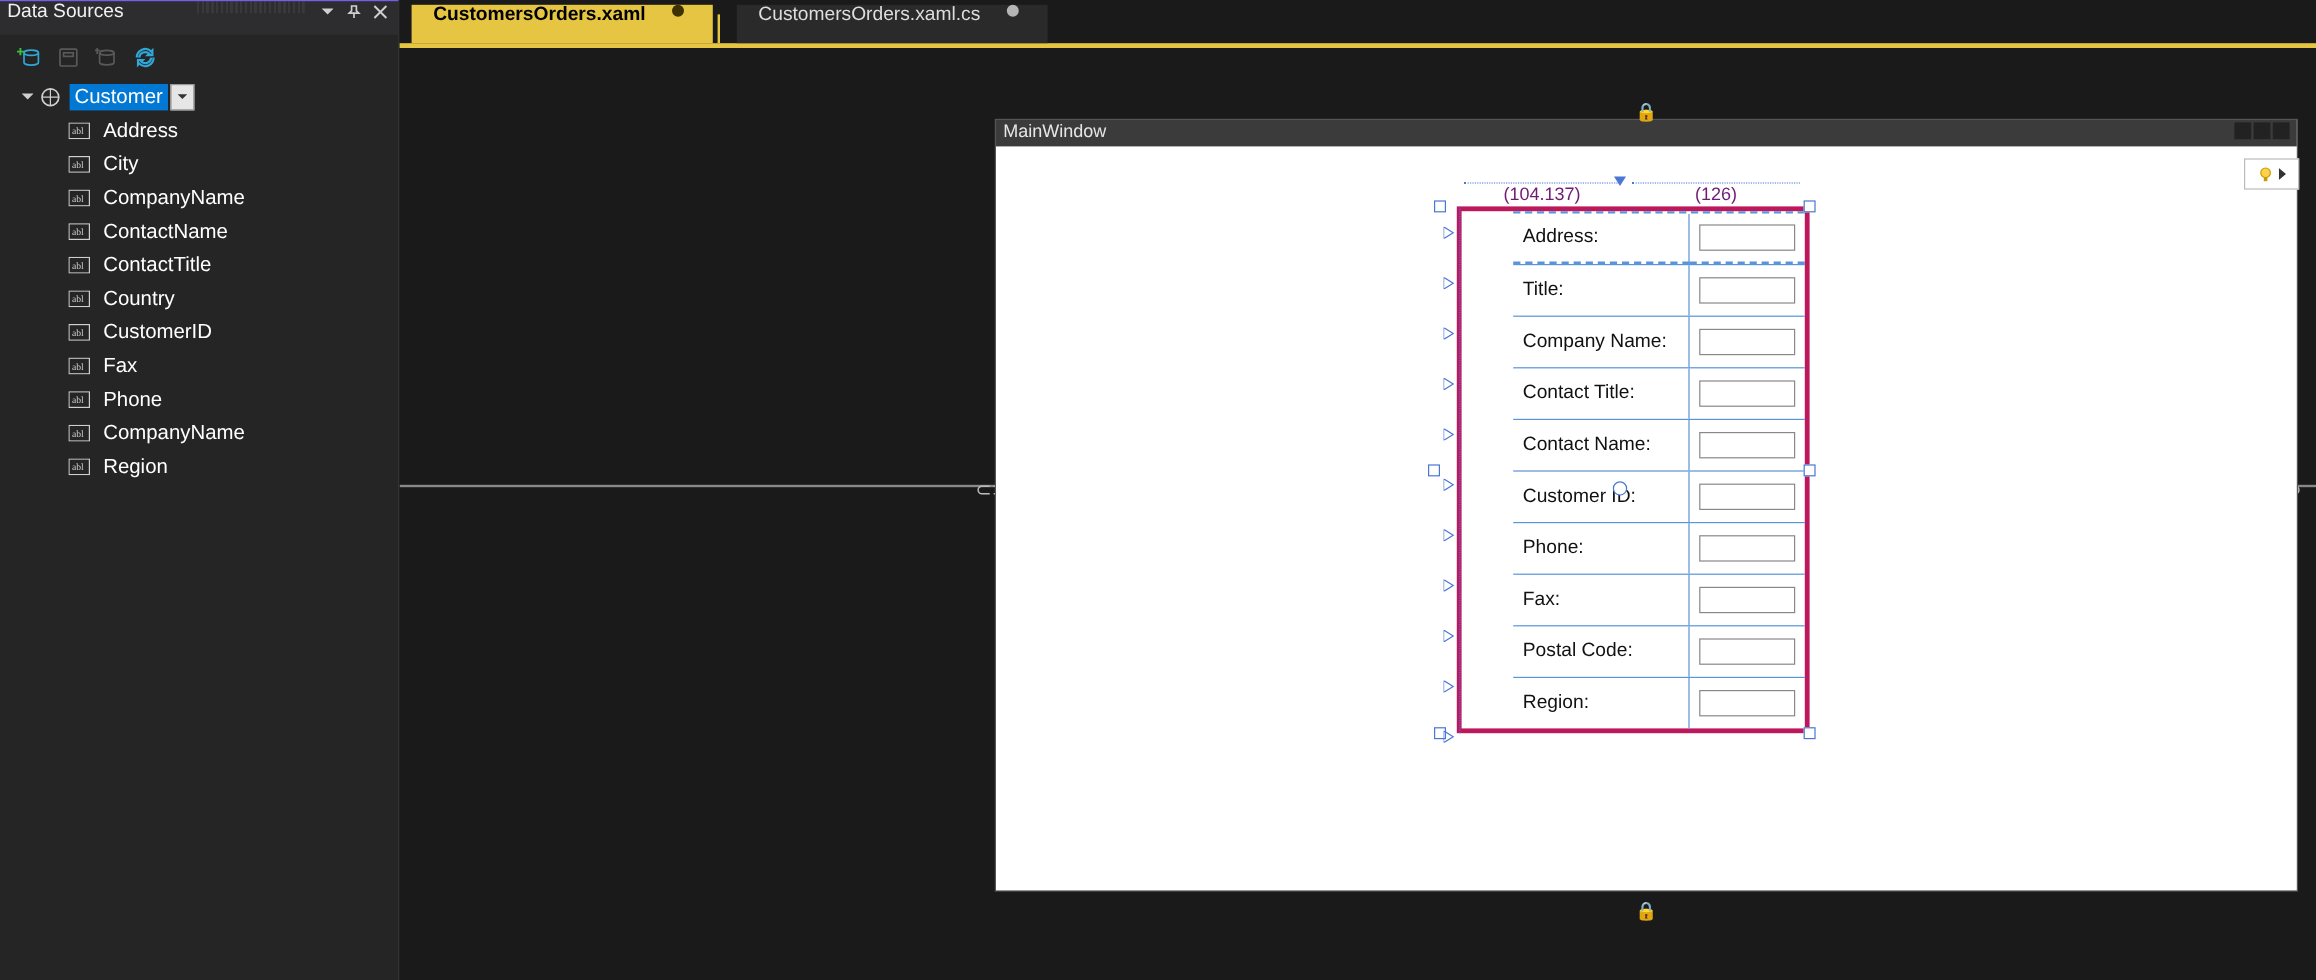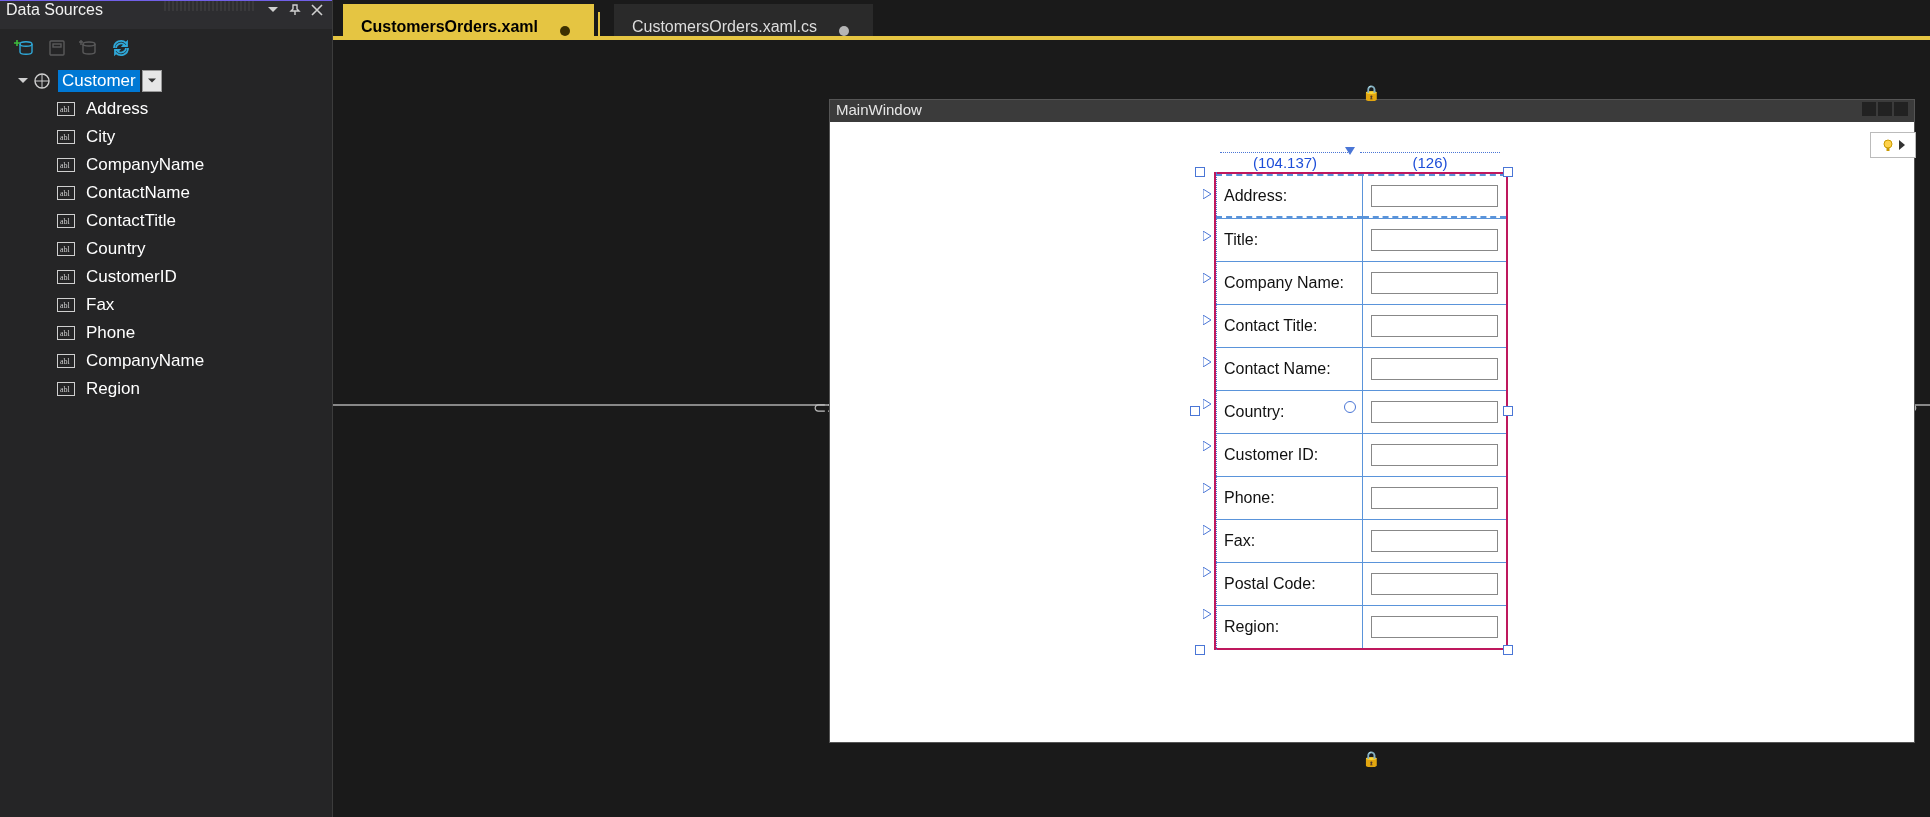--- a/index.html
+++ b/index.html
@@ -17,44 +17,44 @@
   .tree-expand{width:14px;height:14px;margin-right:2px;display:inline-flex;align-items:center;justify-content:center;cursor:pointer;}
   .tree-icon{width:20px;height:20px;margin-right:6px;display:inline-flex;align-items:center;justify-content:center;}
   .tree-label{padding:1px 4px;}
   .tree-label.selected{background:#0078d4;color:#fff;}
   .tree-dropdown-btn{width:18px;height:20px;margin-left:2px;border:1px solid #999;background:#e6e6e6;display:inline-flex;align-items:center;justify-content:center;cursor:pointer;}
   .tree-children .tree-node{padding-left:54px;}
   .scope-icon svg{display:block;}
   
   .main{flex:1;display:flex;flex-direction:column;background:#1a1a1a;}
   .tabstrip{display:flex;align-items:flex-end;height:36px;padding-left:10px;border-bottom:4px solid #e5c542;background:#1a1a1a;}
-  .tab{display:flex;align-items:flex-end;height:32px;padding:0 24px 0 18px;margin-right:4px;font-size:16px;cursor:pointer;position:relative;}
+  .tab{display:flex;align-items:flex-start;height:32px;padding:0 24px 0 18px;margin-right:4px;font-size:16px;cursor:pointer;position:relative;}
   .tab.active{background:#e5c542;color:#000;}
   .tab.inactive{background:#2a2a2a;color:#ddd;}
   .tab-dirty{width:10px;height:10px;border-radius:50%;margin-left:22px;}
   .tab.active .tab-dirty{background:#3d3100;}
   .tab.inactive .tab-dirty{background:#b5b5b5;}
   .spacer-tabs{display:inline-block;width:10px;border-left:2px solid #e5c542;height:24px;margin-right:4px;}
   .designer-wrap{flex:1;position:relative;background:#1a1a1a;overflow:hidden;}
   .hline{position:absolute;left:0;right:0;top:364px;height:2px;background:#888;}
   .hline .bracket-left{position:absolute;left:480px;top:-6px;font-size:16px;color:#bbb;}
   .hline .bracket-right{position:absolute;right:12px;top:-6px;font-size:16px;color:#bbb;}
   .canvas{position:absolute;left:497px;top:60px;right:16px;height:620px;background:#fff;border-top:22px solid #3b3b3b;box-shadow:0 0 0 1px #555;}
   .canvas-title{position:absolute;left:6px;top:-21px;color:#e6e6e6;font-size:15px;}
   .canvas-ornaments{position:absolute;right:6px;top:-20px;display:flex;gap:2px;}
   .canvas-ornaments span{width:14px;height:14px;background:#222;display:inline-block;}
   
   .grid-sel{position:absolute;left:370px;top:50px;width:308px;}
-  .col-measure{position:absolute;top:-20px;height:18px;display:flex;align-items:center;color:#1d4ed8;font-size:15px;}
+  .col-measure{position:absolute;top:-20px;height:18px;display:flex;align-items:center;color:#701a75;font-size:15px;}
   .col-measure.m1{left:20px;width:130px;justify-content:center;border-top:1px dotted #4a76d6;}
   .col-measure.m2{left:160px;width:140px;justify-content:center;border-top:1px dotted #4a76d6;}
   .col-measure .tick{position:absolute;top:-6px;width:0;height:0;border-left:5px solid transparent;border-right:5px solid transparent;border-top:8px solid #4a76d6;}
   .col-measure.m1 .tick{right:-5px;}
   .vguide{position:absolute;left:16px;top:0;bottom:0;border-left:1px dotted #4a76d6;}
-  .grid{border:2px solid #be185d;background:#fff;}
+  .grid{border:4px solid #be185d;background:#fff;padding-left:43px;}
   .row{display:flex;height:42px;border-top:1px solid #5a94da;}
   .row:first-child{border-top:2px dashed #5a94da;}
   .row:first-child .cell-label,.row:first-child .cell-input{border-bottom:2px dashed #5a94da;border-top:none;}
   .cell-label{width:130px;border-right:1px solid #5a94da;display:flex;align-items:center;padding:0 8px;color:#111;font-size:16px;}
   .cell-input{flex:1;display:flex;align-items:center;padding:0 8px;}
   .cell-input input{width:100%;height:22px;border:1px solid #888;background:#fff;font-size:14px;padding:0 4px;box-sizing:border-box;}
   .row-marker{position:absolute;left:0;width:12px;height:12px;display:flex;align-items:center;justify-content:center;color:#4a76d6;}
   .sel-handle{position:absolute;width:8px;height:8px;background:#fff;border:1px solid #4a76d6;}
   .lock{position:absolute;width:12px;height:14px;color:#666;display:flex;align-items:center;justify-content:center;}
   .hint-box{position:absolute;right:2px;top:-40px;width:44px;height:24px;border:1px solid #bbb;background:#fff;display:flex;align-items:center;justify-content:center;gap:4px;}
@@ -320,26 +320,20 @@
                   <input type="text" style="">
                 </div>
               </div>
               <div class="row">
                 <div class="cell-label">Contact Name:</div>
                 <div class="cell-input">
                   <input type="text" style="">
                 </div>
               </div>
               <div class="row">
-                <div class="cell-label">Country:</div>
-                <div class="cell-input">
-                  <input type="text" style="">
-                </div>
-              </div>
-              <div class="row">
                 <div class="cell-label">Customer ID:</div>
                 <div class="cell-input">
                   <input type="text" style="">
                 </div>
               </div>
               <div class="row">
                 <div class="cell-label">Phone:</div>
                 <div class="cell-input">
                   <input type="text" style="">
                 </div>

